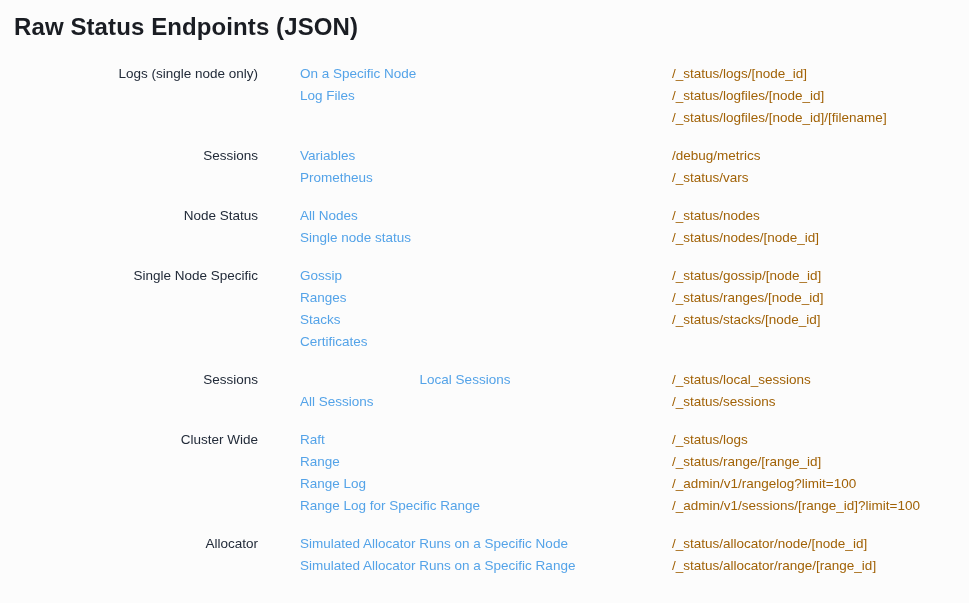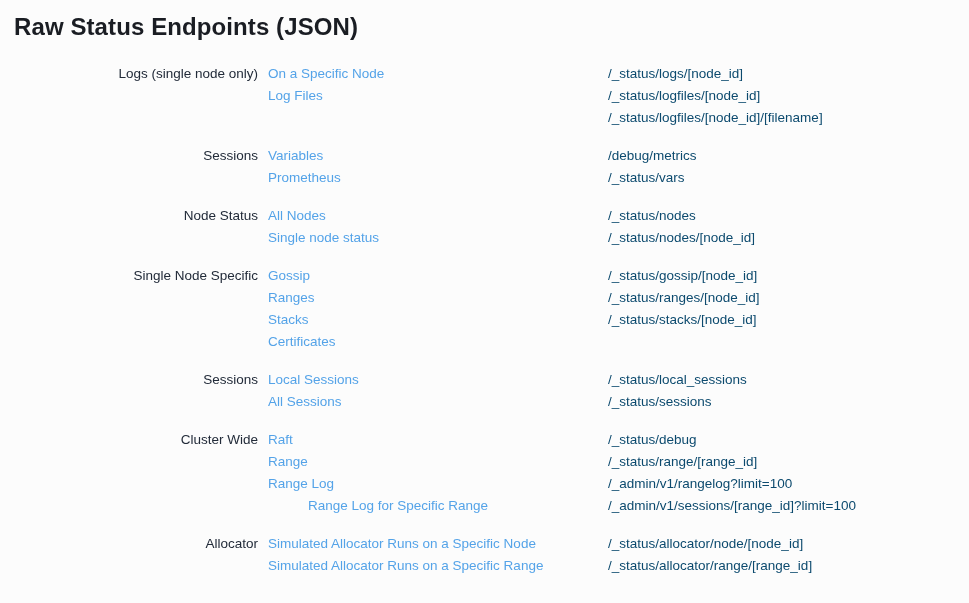--- a/index.html
+++ b/index.html
@@ -20,21 +20,21 @@
     font-weight: 600;
     letter-spacing: 0.1px;
     color: #1a1d23;
   }
   .endpoint-table {
     margin-top: 22px;
   }
   .endpoint-group {
     display: grid;
     grid-template-columns: 258px 330px 1fr;
-    column-gap: 10px;
+    column-gap: 42px;
     grid-auto-rows: 22px;
     margin-bottom: 16px;
     font-size: 13.5px;
   }
   .category-label {
     grid-column: 1;
     grid-row: 1;
     text-align: right;
     color: #222b39;
     line-height: 22px;
@@ -43,21 +43,21 @@
   .endpoint-link {
     grid-column: 2;
     color: #54a3e8;
     line-height: 22px;
     white-space: nowrap;
     text-decoration: none;
     cursor: pointer;
   }
   .endpoint-path {
     grid-column: 3;
-    color: #0c4a6e;
+    color: #a16207;
     line-height: 22px;
     white-space: nowrap;
   }
 </style>
 </head>
 <body>
 
 <div class="page">
   <h1 class="page-title">Raw Status Endpoints (JSON)</h1>
 
@@ -89,34 +89,34 @@
         <a class="endpoint-link" style="grid-row: 1;">Gossip</a>
         <div class="endpoint-path" style="grid-row: 1;">/_status/gossip/[node_id]</div>
         <a class="endpoint-link" style="grid-row: 2;">Ranges</a>
         <div class="endpoint-path" style="grid-row: 2;">/_status/ranges/[node_id]</div>
         <a class="endpoint-link" style="grid-row: 3;">Stacks</a>
         <div class="endpoint-path" style="grid-row: 3;">/_status/stacks/[node_id]</div>
         <a class="endpoint-link" style="grid-row: 4;">Certificates</a>
       </div>
       <div class="endpoint-group">
         <div class="category-label">Sessions</div>
-        <a class="endpoint-link" style="grid-row: 1;">Local Sessions</a>
+        <a class="endpoint-link" style="grid-row: 1; text-align: center;">Local Sessions</a>
         <div class="endpoint-path" style="grid-row: 1;">/_status/local_sessions</div>
         <a class="endpoint-link" style="grid-row: 2;">All Sessions</a>
         <div class="endpoint-path" style="grid-row: 2;">/_status/sessions</div>
       </div>
       <div class="endpoint-group">
         <div class="category-label">Cluster Wide</div>
         <a class="endpoint-link" style="grid-row: 1;">Raft</a>
-        <div class="endpoint-path" style="grid-row: 1;">/_status/debug</div>
+        <div class="endpoint-path" style="grid-row: 1;">/_status/logs</div>
         <a class="endpoint-link" style="grid-row: 2;">Range</a>
         <div class="endpoint-path" style="grid-row: 2;">/_status/range/[range_id]</div>
         <a class="endpoint-link" style="grid-row: 3;">Range Log</a>
         <div class="endpoint-path" style="grid-row: 3;">/_admin/v1/rangelog?limit=100</div>
-        <a class="endpoint-link" style="grid-row: 4; margin-left: 40px;">Range Log for Specific Range</a>
+        <a class="endpoint-link" style="grid-row: 4;">Range Log for Specific Range</a>
         <div class="endpoint-path" style="grid-row: 4;">/_admin/v1/sessions/[range_id]?limit=100</div>
       </div>
       <div class="endpoint-group">
         <div class="category-label">Allocator</div>
         <a class="endpoint-link" style="grid-row: 1;">Simulated Allocator Runs on a Specific Node</a>
         <div class="endpoint-path" style="grid-row: 1;">/_status/allocator/node/[node_id]</div>
         <a class="endpoint-link" style="grid-row: 2;">Simulated Allocator Runs on a Specific Range</a>
         <div class="endpoint-path" style="grid-row: 2;">/_status/allocator/range/[range_id]</div>
       </div>
     </div>

